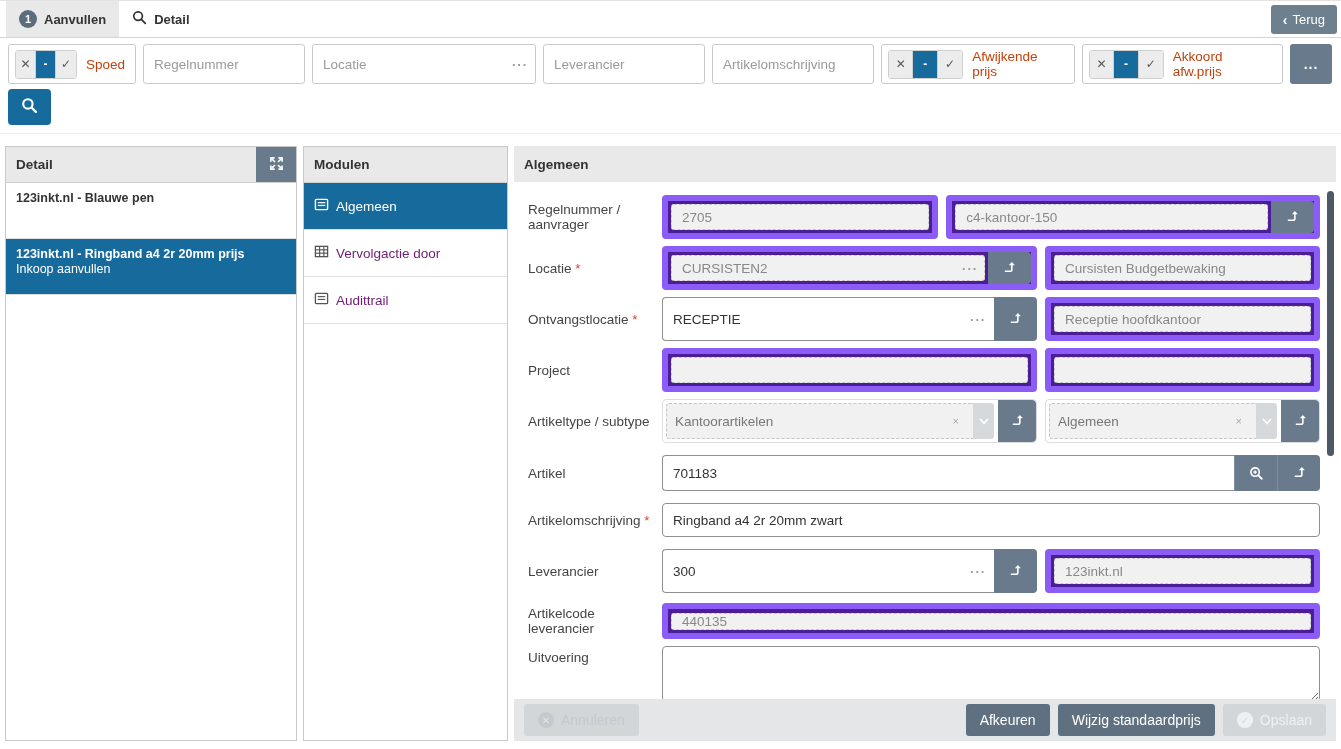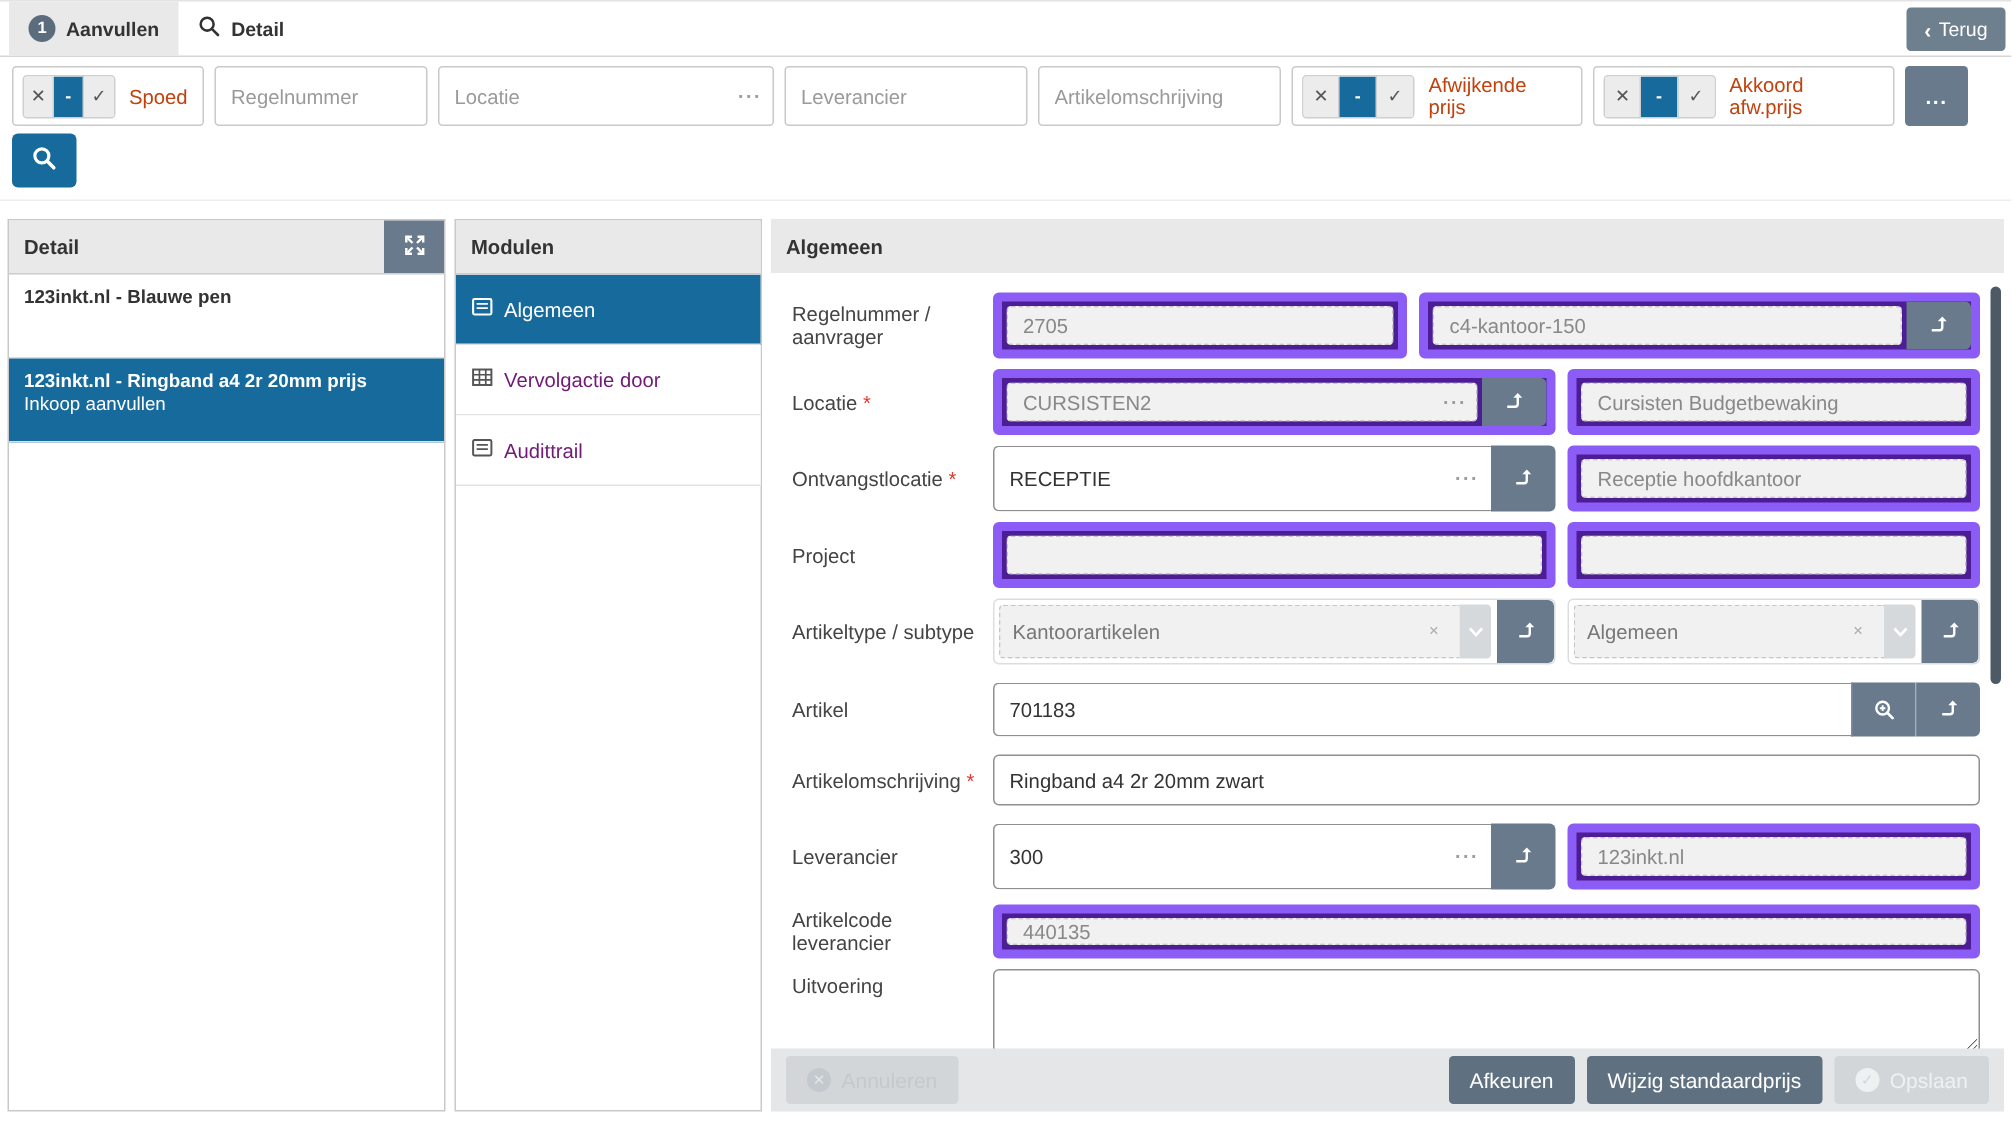--- a/index.html
+++ b/index.html
@@ -81,21 +81,21 @@
   .single input { height:34px; }
   .single textarea { height:56px; display:block; resize:both; }
 
   .agrp { display:flex; align-items:stretch; height:36px; }
   .agrp .ein { flex:1; }
   .agrp input { width:100%; height:100%; border:1px solid #8f8f8f; border-right:none; border-radius:4px 0 0 4px; padding:0 10px; font-size:13.5px; font-family:inherit; color:#333; }
   .agrp .btn-ic { width:43px; background:#687a8b; border:none; display:flex; align-items:center; justify-content:center; cursor:pointer; border-left:1px solid #7d8d9b; }
   .agrp .btn-ic:last-child { border-radius:0 4px 4px 0; }
 
   .dis-single { height:36px; }
-  .dis-single .grp { height:36px; }
+  .dis-single .grp { height:36px;align-items:flex-end; }
 
   .scrollthumb { position:absolute; right:2px; top:45px; width:7px; height:265px; background:#4d5a66; border-radius:4px; cursor:grab; }
 
   
   .footbar { position:absolute; left:0; right:0; bottom:0; height:42px; background:#e4e6e7; display:flex; align-items:center; padding:0 10px; gap:8px; }
   .fbtn { height:32px; border:none; border-radius:3px; padding:0 14px; font-size:14px; font-family:inherit; display:flex; align-items:center; gap:7px; cursor:pointer; }
   .fbtn.dark { background:#5f7181; color:#fff; }
   .fbtn.disabled { background:#d2d6d9; color:#c3c9ce; cursor:default; }
   .fbtn.disabled.lighttext { color:#eef1f2; }
   .spacer { flex:1; }
@@ -129,21 +129,21 @@
 <div class="filterbar">
   <div class="filterrow">
     <div class="fbox" style="width:128px">
       <span class="tristate">
         <span>✕</span>
         <span class="sel">-</span>
         <span>✓</span>
       </span>
       <span class="flabel">Spoed</span>
     </div>
-    <div class="finput" style="width:142px">
+    <div class="finput" style="width:162px">
       <input placeholder="Regelnummer" style="">
     </div>
     <div class="finput" style="width:224px">
       <input placeholder="Locatie" style="">
       <span class="suffix-dots">···</span>
     </div>
     <div class="finput" style="width:162px">
       <input placeholder="Leverancier" style="">
     </div>
     <div class="finput" style="width:162px">

